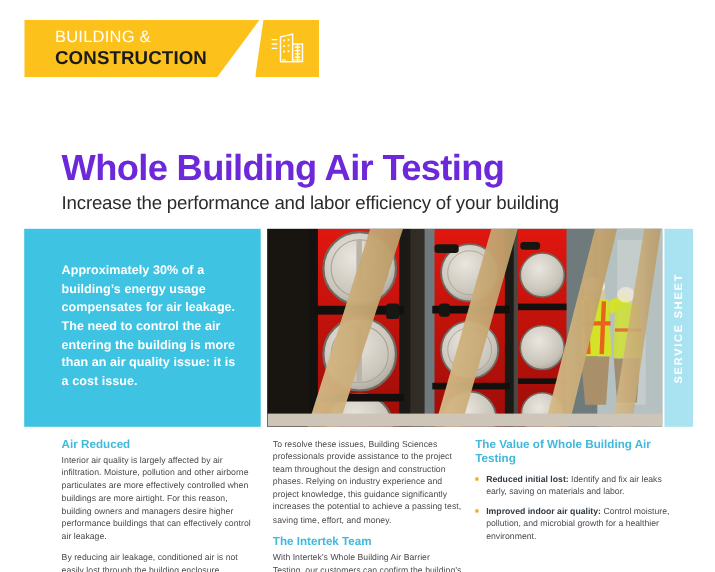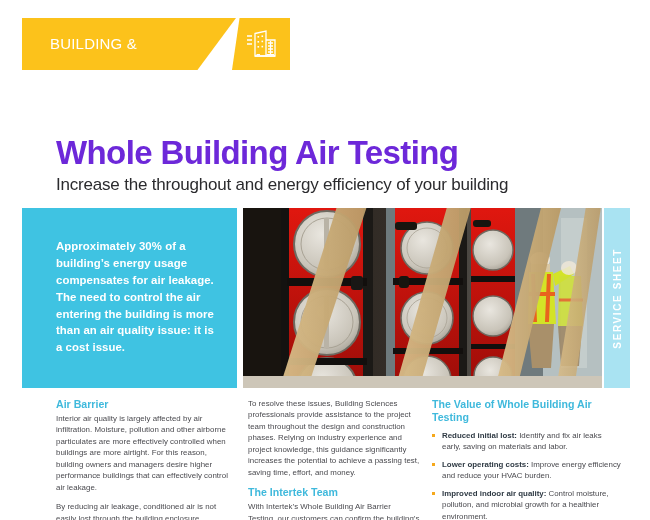--- a/index.html
+++ b/index.html
@@ -134,20 +134,21 @@
 </style>
 </head>
 <body>
 
 <div class="page">
 
   <div class="header">
 
     <div class="brand-banner">
       <div class="brand-line1">BUILDING &amp;</div>
+      <div class="brand-line2">CONSTRUCTION</div>
     </div>
 
     <div class="brand-icon-plate">
       <svg width="34" height="32" viewBox="0 0 34 32">
         <g fill="none" stroke="#ffffff" stroke-width="1.3">
           <path d="M11 5.5 L22 3 L22 28 L11 28 Z"></path>
           <path d="M22 12 L31 12 L31 28 L22 28"></path>
           <path d="M11 28 L31 28"></path>
           <path d="M24 15 L29 15 M24 18 L29 18 M24 21 L29 21 M24 24 L29 24"></path>
           <path d="M26.5 13 L26.5 27"></path>
@@ -163,21 +164,21 @@
           <rect x="12.5" y="26" width="3.5" height="1"></rect>
           <rect x="22.5" y="26" width="7.5" height="1"></rect>
         </g>
       </svg>
     </div>
 
   </div>
 
   <div class="title-block">
     <div class="title-main">Whole Building Air Testing</div>
-    <div class="title-sub">Increase the throughout and energy efficiency of your building</div>
+    <div class="title-sub">Increase the performance and labor efficiency of your building</div>
   </div>
 
   <div class="band">
 
     <div class="callout">
       <p>Approximately 30% of a building’s energy usage compensates for air leakage. The need to control the air entering the building is more than an air quality issue: it is a cost issue.</p>
     </div>
 
     <div class="photo">
       <svg viewBox="0 0 359 180" preserveAspectRatio="none">
@@ -276,34 +277,33 @@
     </div>
 
     <div class="service-tab">
       <span>SERVICE SHEET</span>
     </div>
   </div>
 
   <div class="cols">
 
     <div class="col col-1">
-      <div class="col-head">Air Barrier</div>
+      <div class="col-head">Air Reduced</div>
       <div class="col-p">Interior air quality is largely affected by air infiltration.  Moisture, pollution and other airborne particulates are more effectively controlled when buildings are more airtight.  For this reason, building owners and managers desire higher performance buildings that can effectively control air leakage.</div>
       <div class="col-p">By reducing air leakage, conditioned air is not easily lost through the building enclosure.</div>
     </div>
 
     <div class="col col-2">
       <div class="col-p">To resolve these issues, Building Sciences professionals provide assistance to the project team throughout the design and construction phases.  Relying on industry experience and project knowledge, this guidance significantly increases the potential to achieve a passing test, saving time, effort, and money.</div>
       <div class="col-head spaced">The Intertek Team</div>
       <div class="col-p">With Intertek’s Whole Building Air Barrier Testing, our customers can confirm the building’s design</div>
     </div>
 
     <div class="col col-3">
       <div class="col-head">The Value of Whole Building Air Testing</div>
       <ul class="bullet-list" id="bullets">
           <li class="bullet-item"><b>Reduced initial lost:</b><span> Identify and fix air leaks early, saving on materials and labor.</span></li>
-          <li class="bullet-item"><b>Lower operating costs:</b><span> Improve energy efficiency and reduce your HVAC burden.</span></li>
           <li class="bullet-item"><b>Improved indoor air quality:</b><span> Control moisture, pollution, and microbial growth for a healthier environment.</span></li>
         </ul>
     </div>
   </div>
 
 </div>
 
 </body></html>

